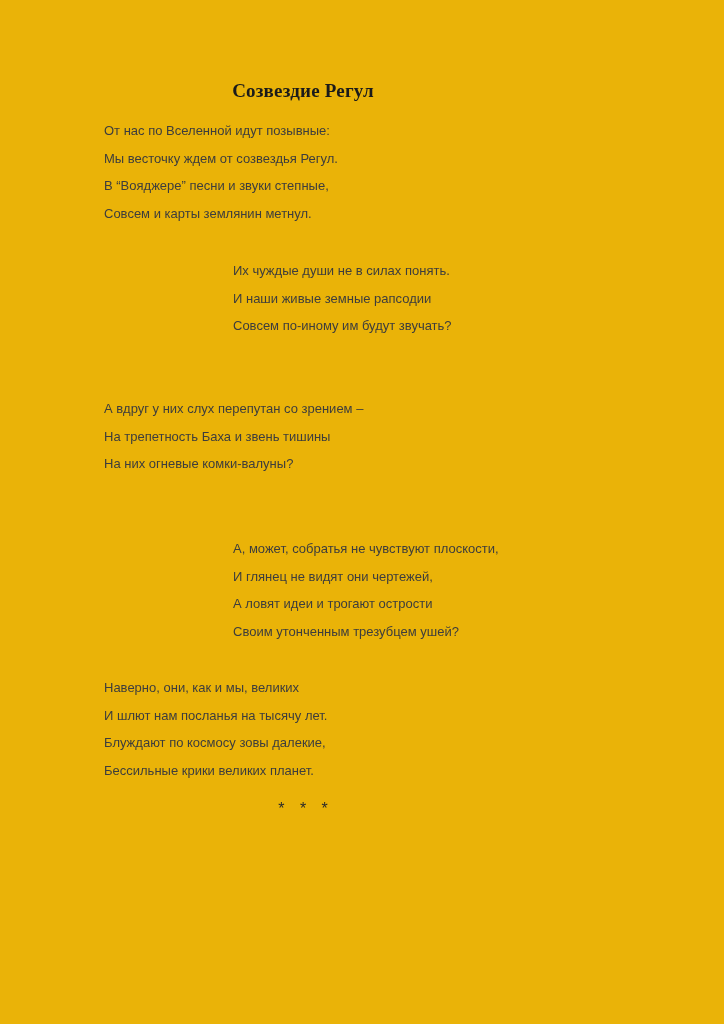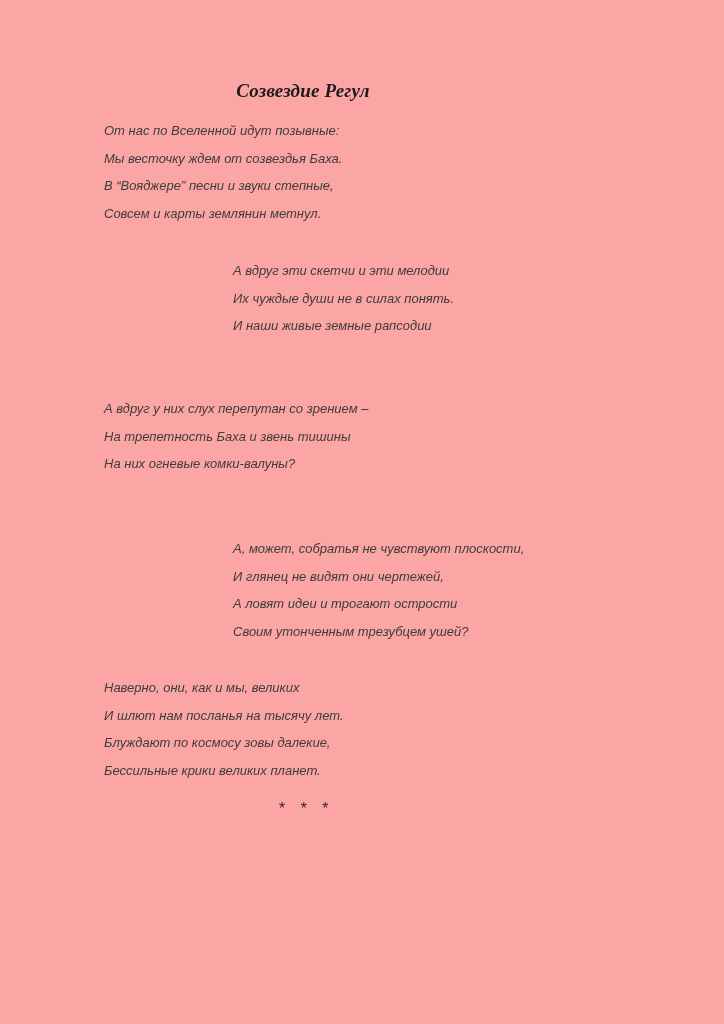--- a/index.html
+++ b/index.html
@@ -4,24 +4,23 @@
 <style>
   html, body {
     margin: 0;
     padding: 0;
     background: #ffffff;
   }
   .page {
     position: relative;
     width: 724px;
     height: 1024px;
-    background: #fca5a5;
+    background: #eab308;
     overflow: hidden;
     font-family: "Liberation Sans", sans-serif;
-    font-style: italic;
   }
   .poem-title {
     position: absolute;
     top: 67px;
     left: 0;
     width: 606px;
     text-align: center;
     font-family: "Liberation Serif", serif;
     font-weight: bold;
     font-size: 19px;
@@ -55,29 +54,29 @@
 </style>
 </head>
 <body>
 
 <div class="page">
 
   <h1 class="poem-title">Созвездие Регул</h1>
 
   <div class="stanza stanza-1 left">
     <div>От нас по Вселенной идут позывные:</div>
-    <div>Мы весточку ждем от созвездья Баха.</div>
+    <div>Мы весточку ждем от созвездья Регул.</div>
     <div>В “Вояджере” песни и звуки степные,</div>
     <div>Совсем и карты землянин метнул.</div>
   </div>
 
   <div class="stanza stanza-2 indent">
-    <div>А вдруг эти скетчи и эти мелодии</div>
     <div>Их чуждые души не в силах понять.</div>
     <div>И наши живые земные рапсодии</div>
+    <div>Совсем по-иному им будут звучать?</div>
   </div>
 
   <div class="stanza stanza-3 left">
     <div>А вдруг у них слух перепутан со зрением –</div>
     <div>На трепетность Баха и звень тишины</div>
     <div>На них огневые комки-валуны?</div>
   </div>
 
   <div class="stanza stanza-4 indent">
     <div>А, может, собратья не чувствуют плоскости,</div>

